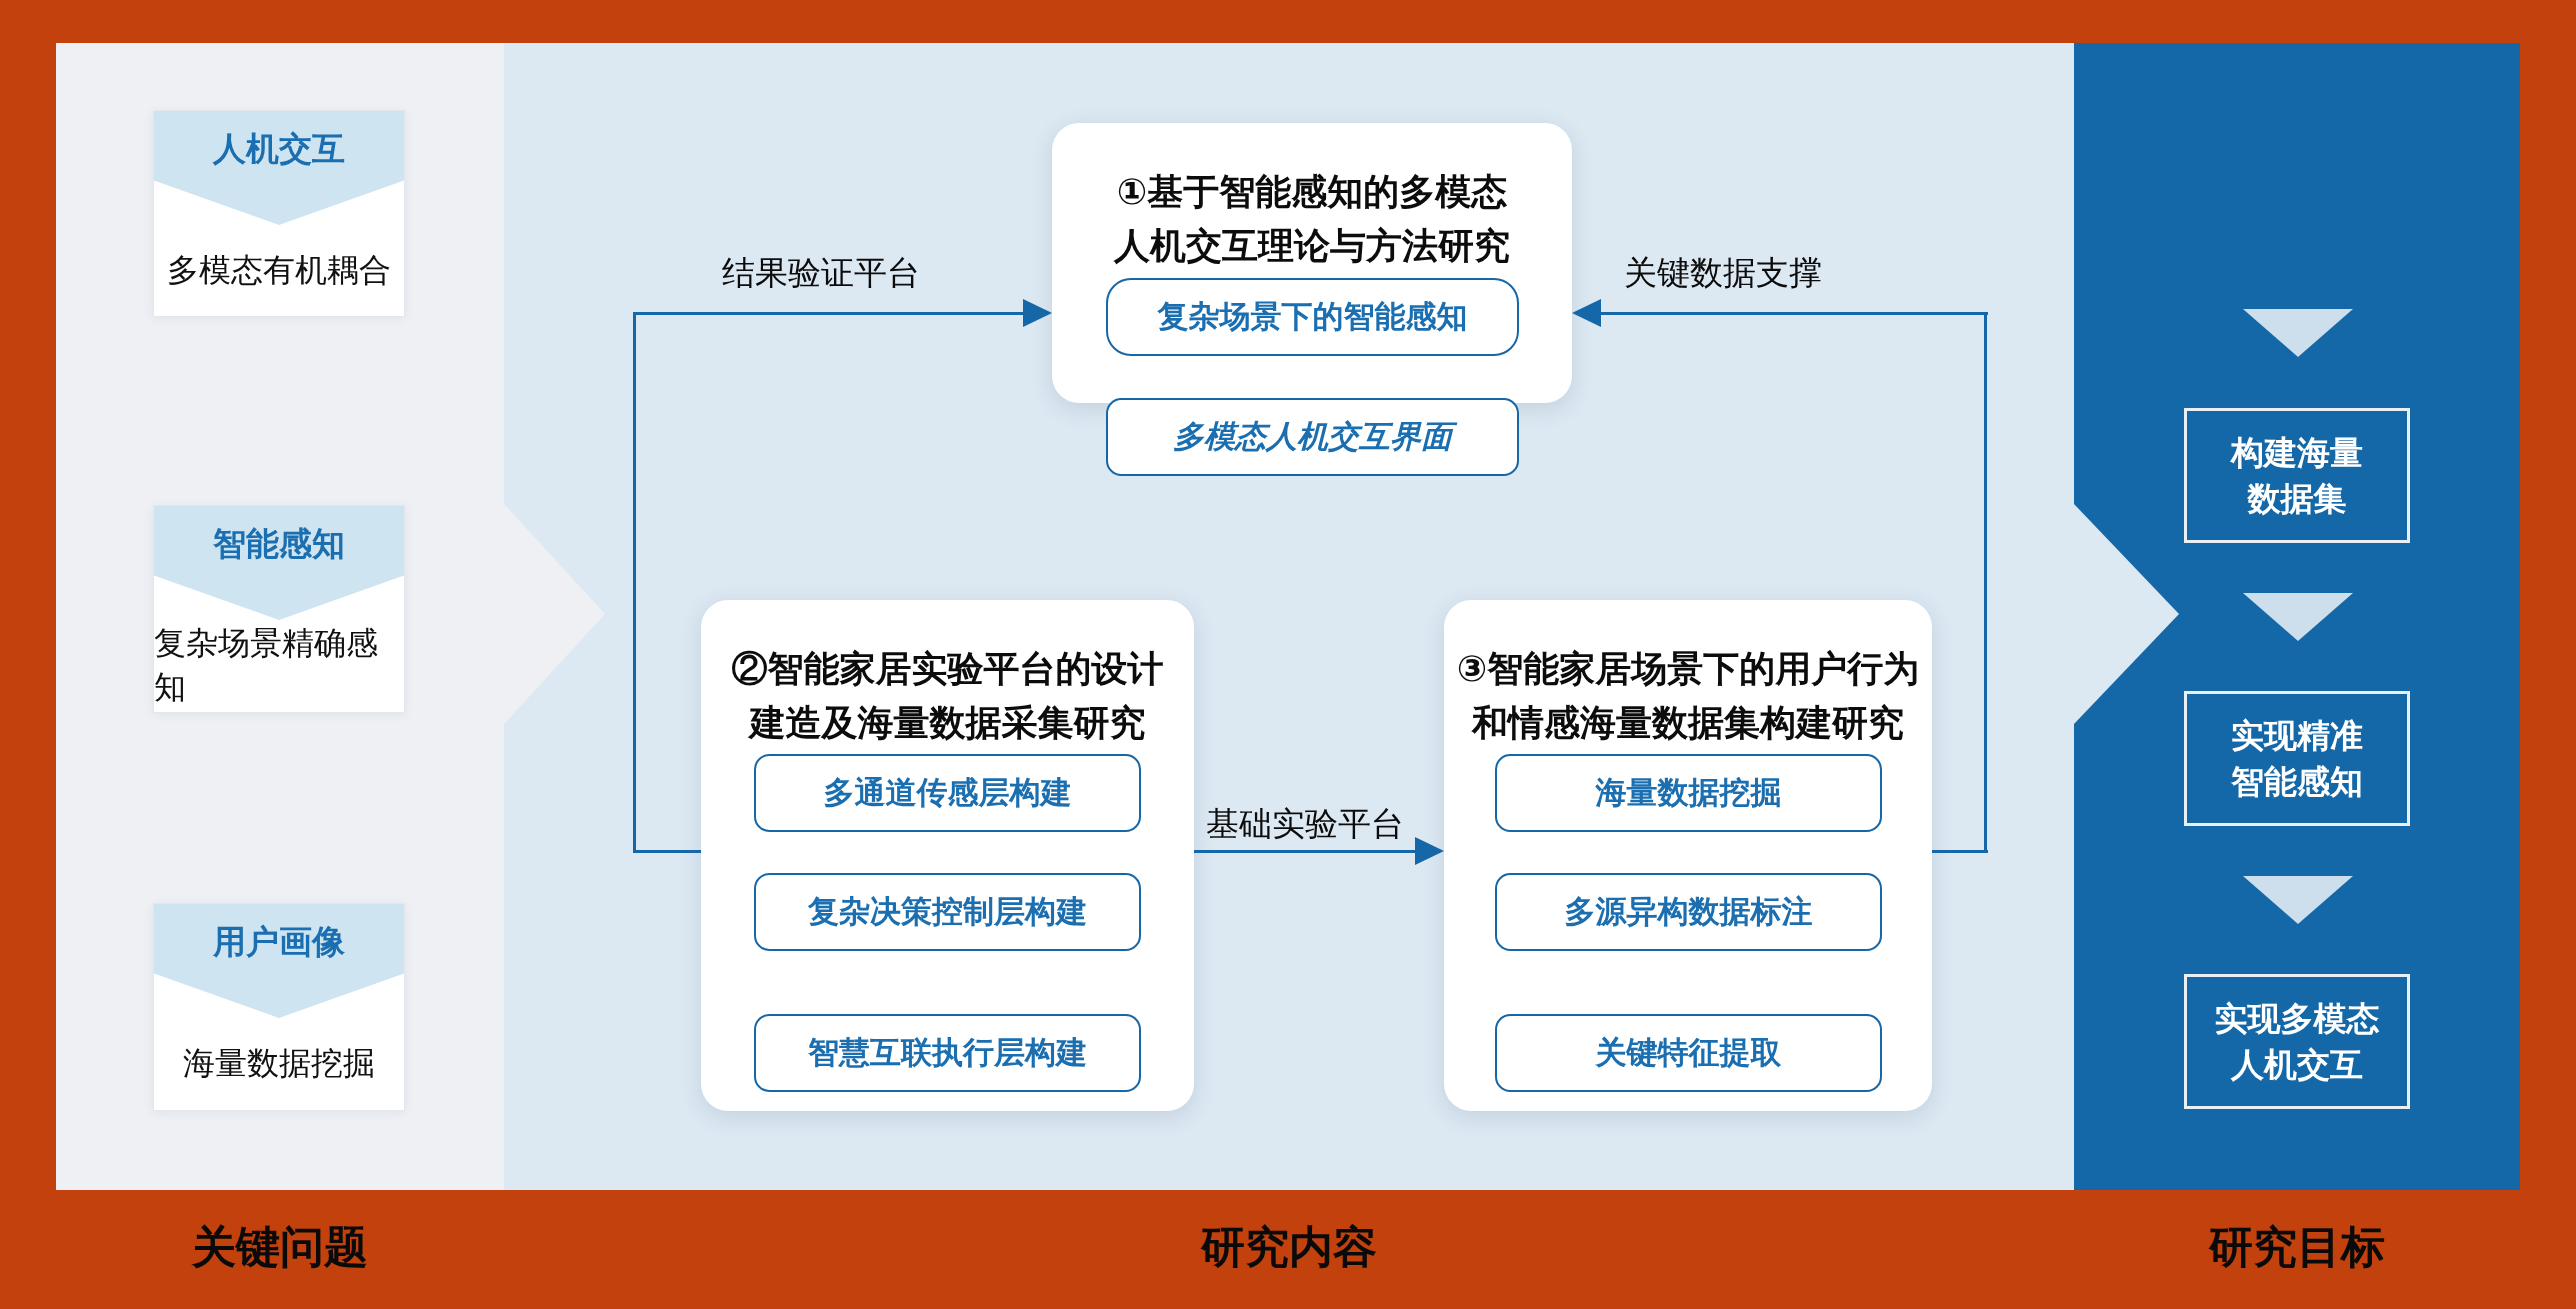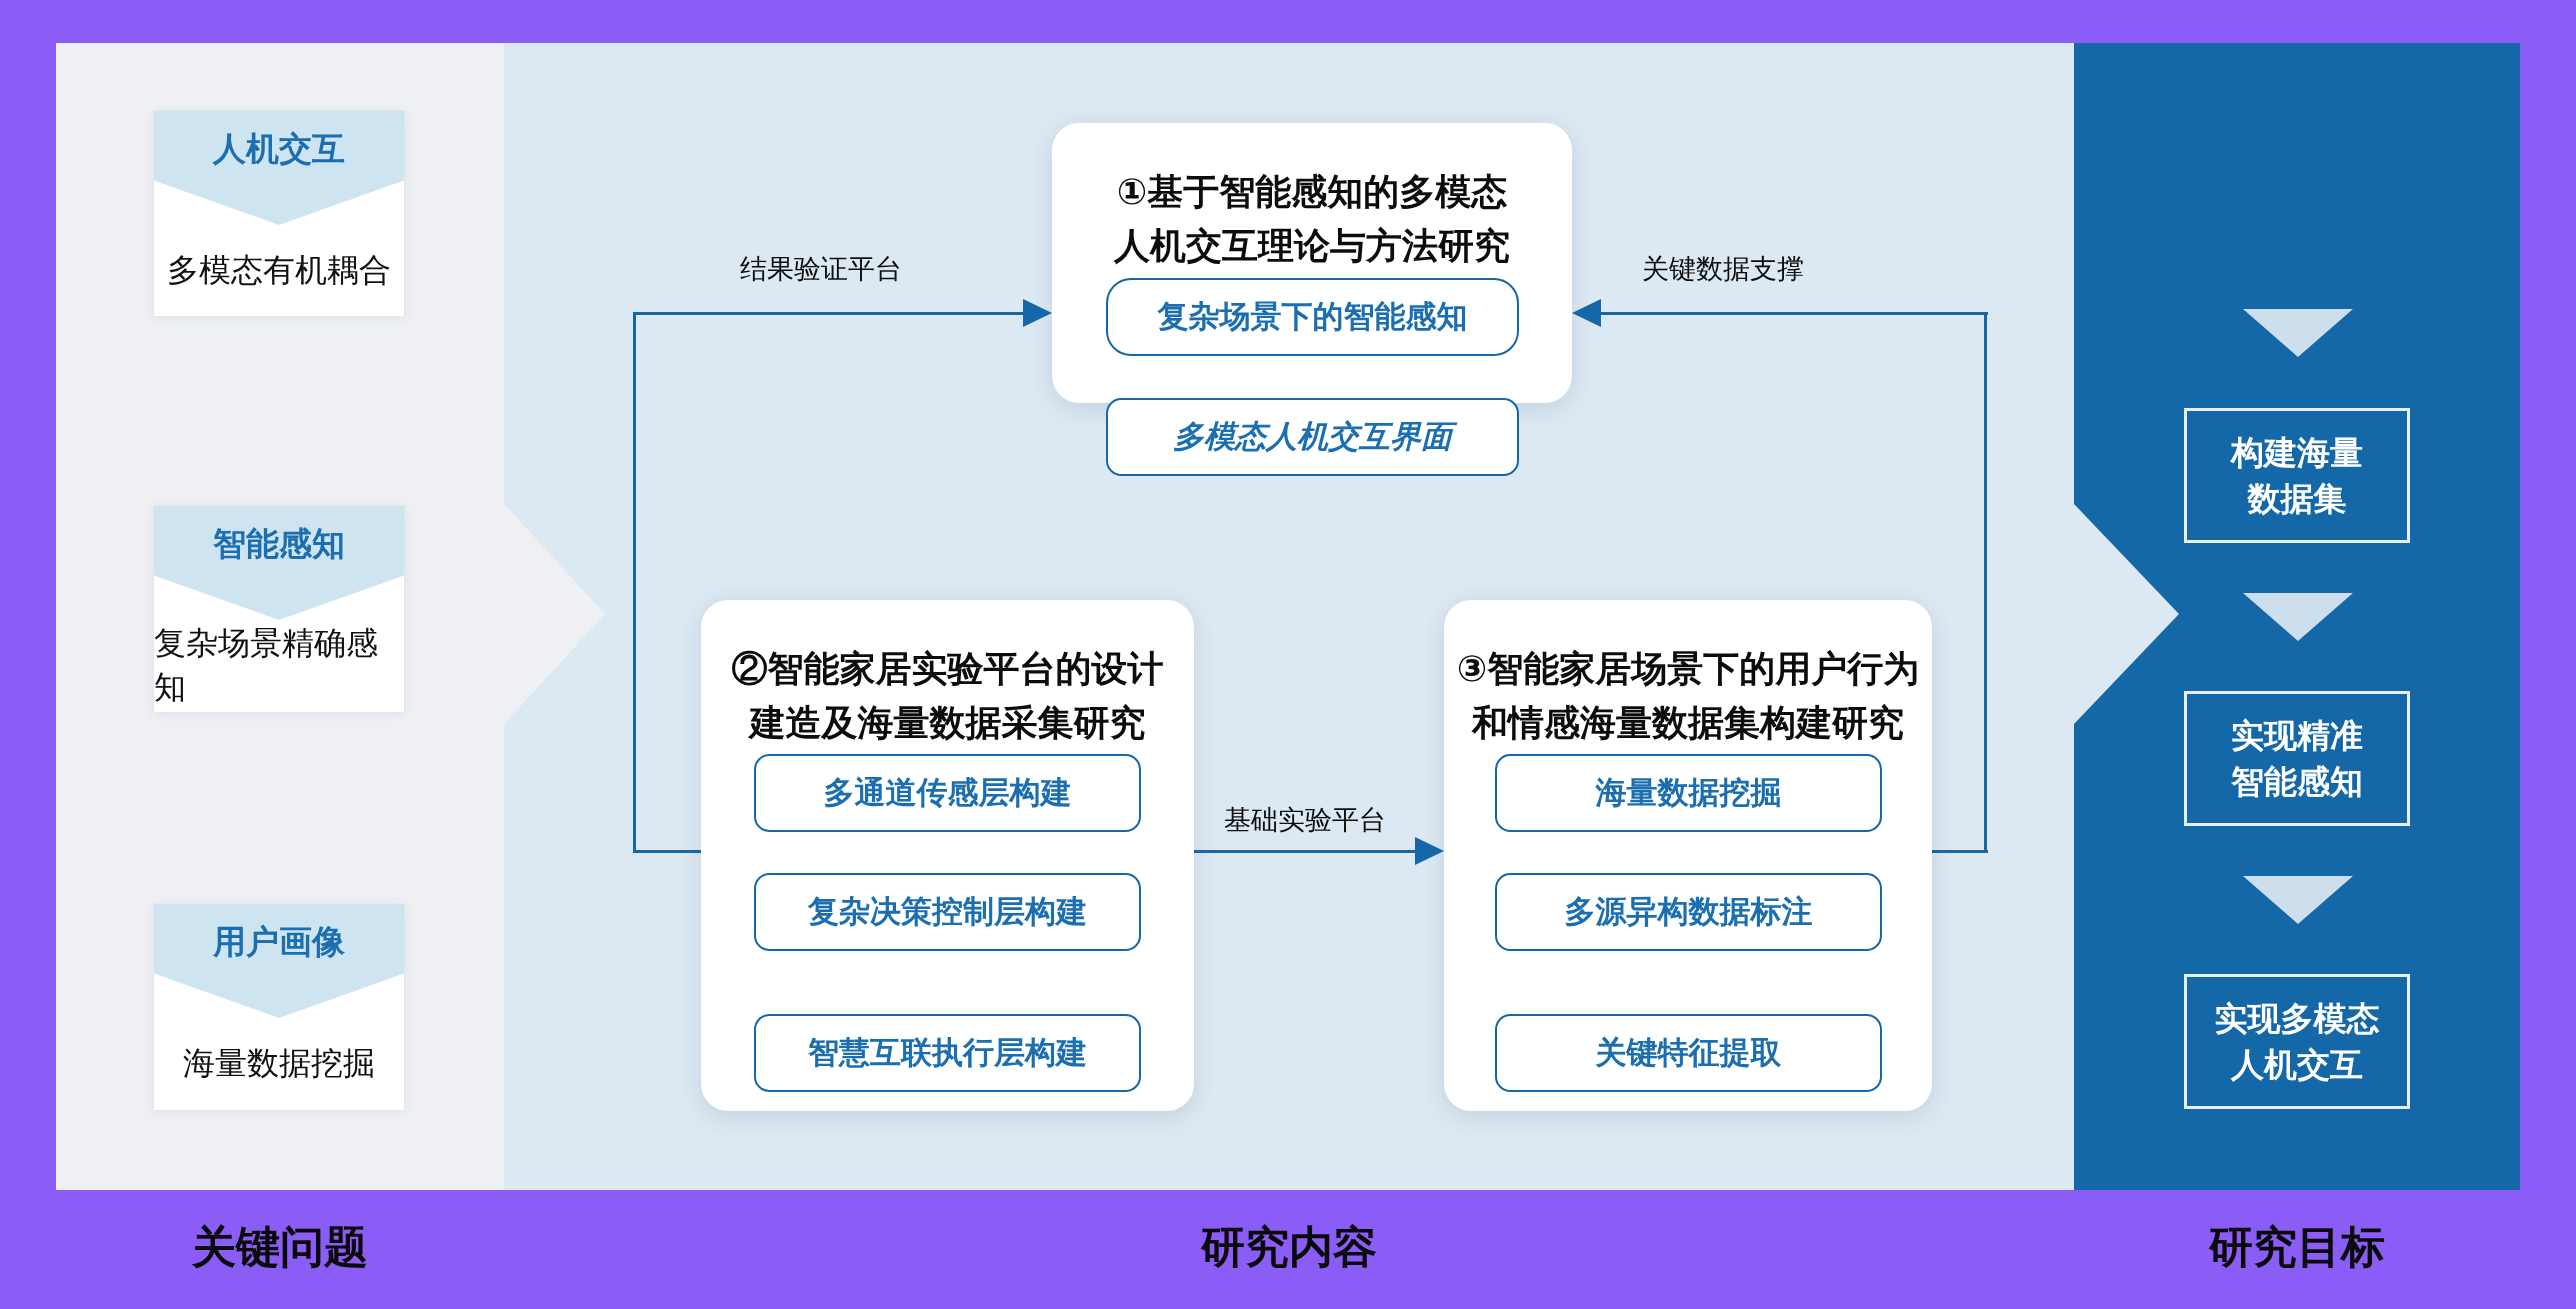--- a/index.html
+++ b/index.html
@@ -1,17 +1,17 @@
 <!DOCTYPE html>
 <html style="--accent: #1667a8; --accent-text: #1b6fb0; --panel-gray: #eef0f4; --panel-light: #dce8f2; --panel-dark: #1568a7; --band-light: #cfe4f1; --tri-light: #cddeed; --text-dark: #111111;"><head>
 <meta charset="utf-8">
 <style>
   html,body{margin:0;padding:0;background:#ffffff;}
   .canvas{
-    position:relative;width:2576px;height:1310px;background:#8b5cf6;overflow:hidden;
+    position:relative;width:2576px;height:1310px;background:#c2410c;overflow:hidden;
     font-family:"Liberation Sans","DejaVu Sans",sans-serif;color:var(--text-dark,#111);
   }
   
   .panel{position:absolute;top:43px;height:1147px;}
   .panel-gray {left:56px;  width:449px;  background:var(--panel-gray,#eef0f4);}
   .panel-light{left:504px; width:1570px; background:var(--panel-light,#dce8f2);}
   .panel-dark {left:2074px;width:446px;  background:var(--panel-dark,#1568a7);}
   
   .flow-tri{position:absolute;width:0;height:0;border-top:110px solid transparent;border-bottom:110px solid transparent;}
   .flow-tri.gray {left:504px; top:504px;border-left:101px solid var(--panel-gray,#eef0f4);}
@@ -49,21 +49,21 @@
   .pill-b{top:273px;}
   .pill-c{top:392px;margin-top:22px;}
 
   
   .cline{position:absolute;background:var(--accent,#1667a8);}
   .arrow-r{position:absolute;width:0;height:0;border-top:14.4px solid transparent;border-bottom:14.4px solid transparent;
            border-left:29px solid var(--accent,#1667a8);}
   .arrow-l{position:absolute;width:0;height:0;border-top:14.4px solid transparent;border-bottom:14.4px solid transparent;
            border-right:29px solid var(--accent,#1667a8);}
   .clabel{position:absolute;transform:translateX(-50%);white-space:nowrap;
-          font-size:27px;font-weight:500;color:#0c0c0c;}
+          font-size:33px;font-weight:500;color:#0c0c0c;}
 
   
   .gbox{position:absolute;left:2184px;width:226px;height:135px;box-sizing:border-box;border:3.8px solid #e9f0f6;
         display:flex;flex-direction:column;align-items:center;justify-content:center;
         font-size:33px;line-height:46px;font-weight:700;color:#ffffff;text-align:center;}
   .gtri{position:absolute;left:2243px;width:0;height:0;border-left:55px solid transparent;
         border-right:55px solid transparent;border-top:48px solid var(--tri-light,#cddeed);}
 
   
   .flabel{position:absolute;top:1218px;transform:translateX(-50%);white-space:nowrap;

